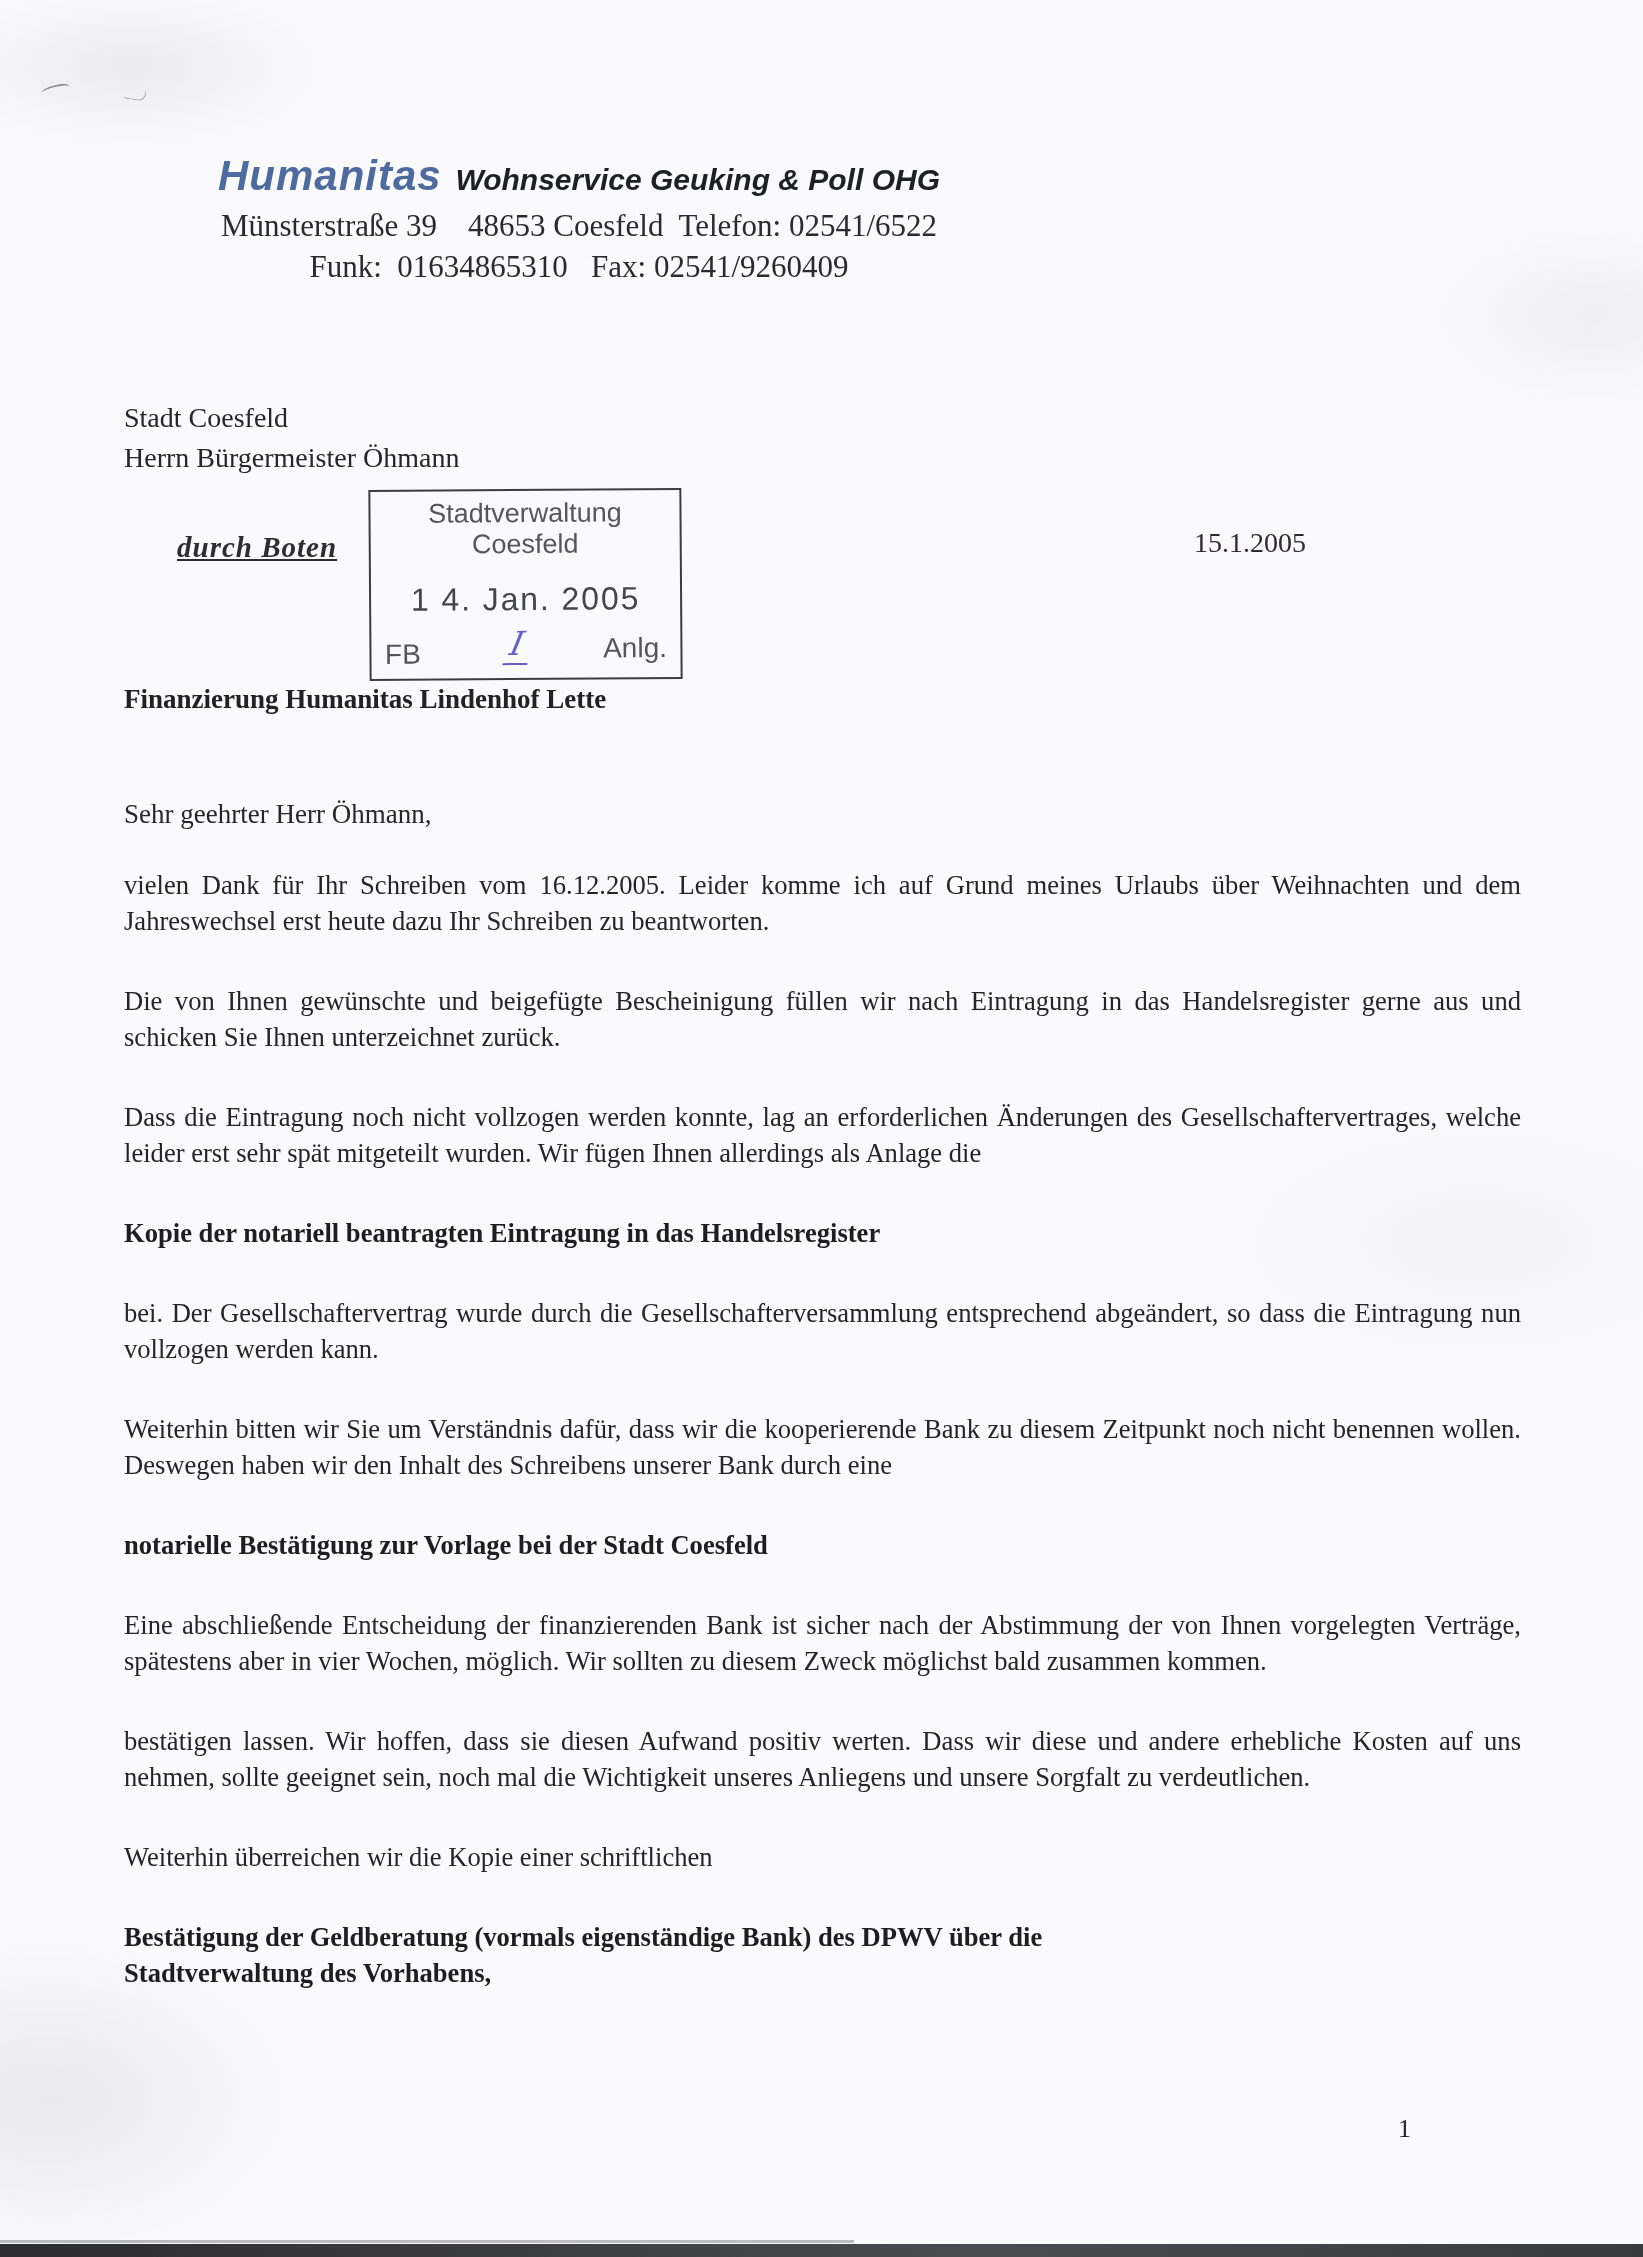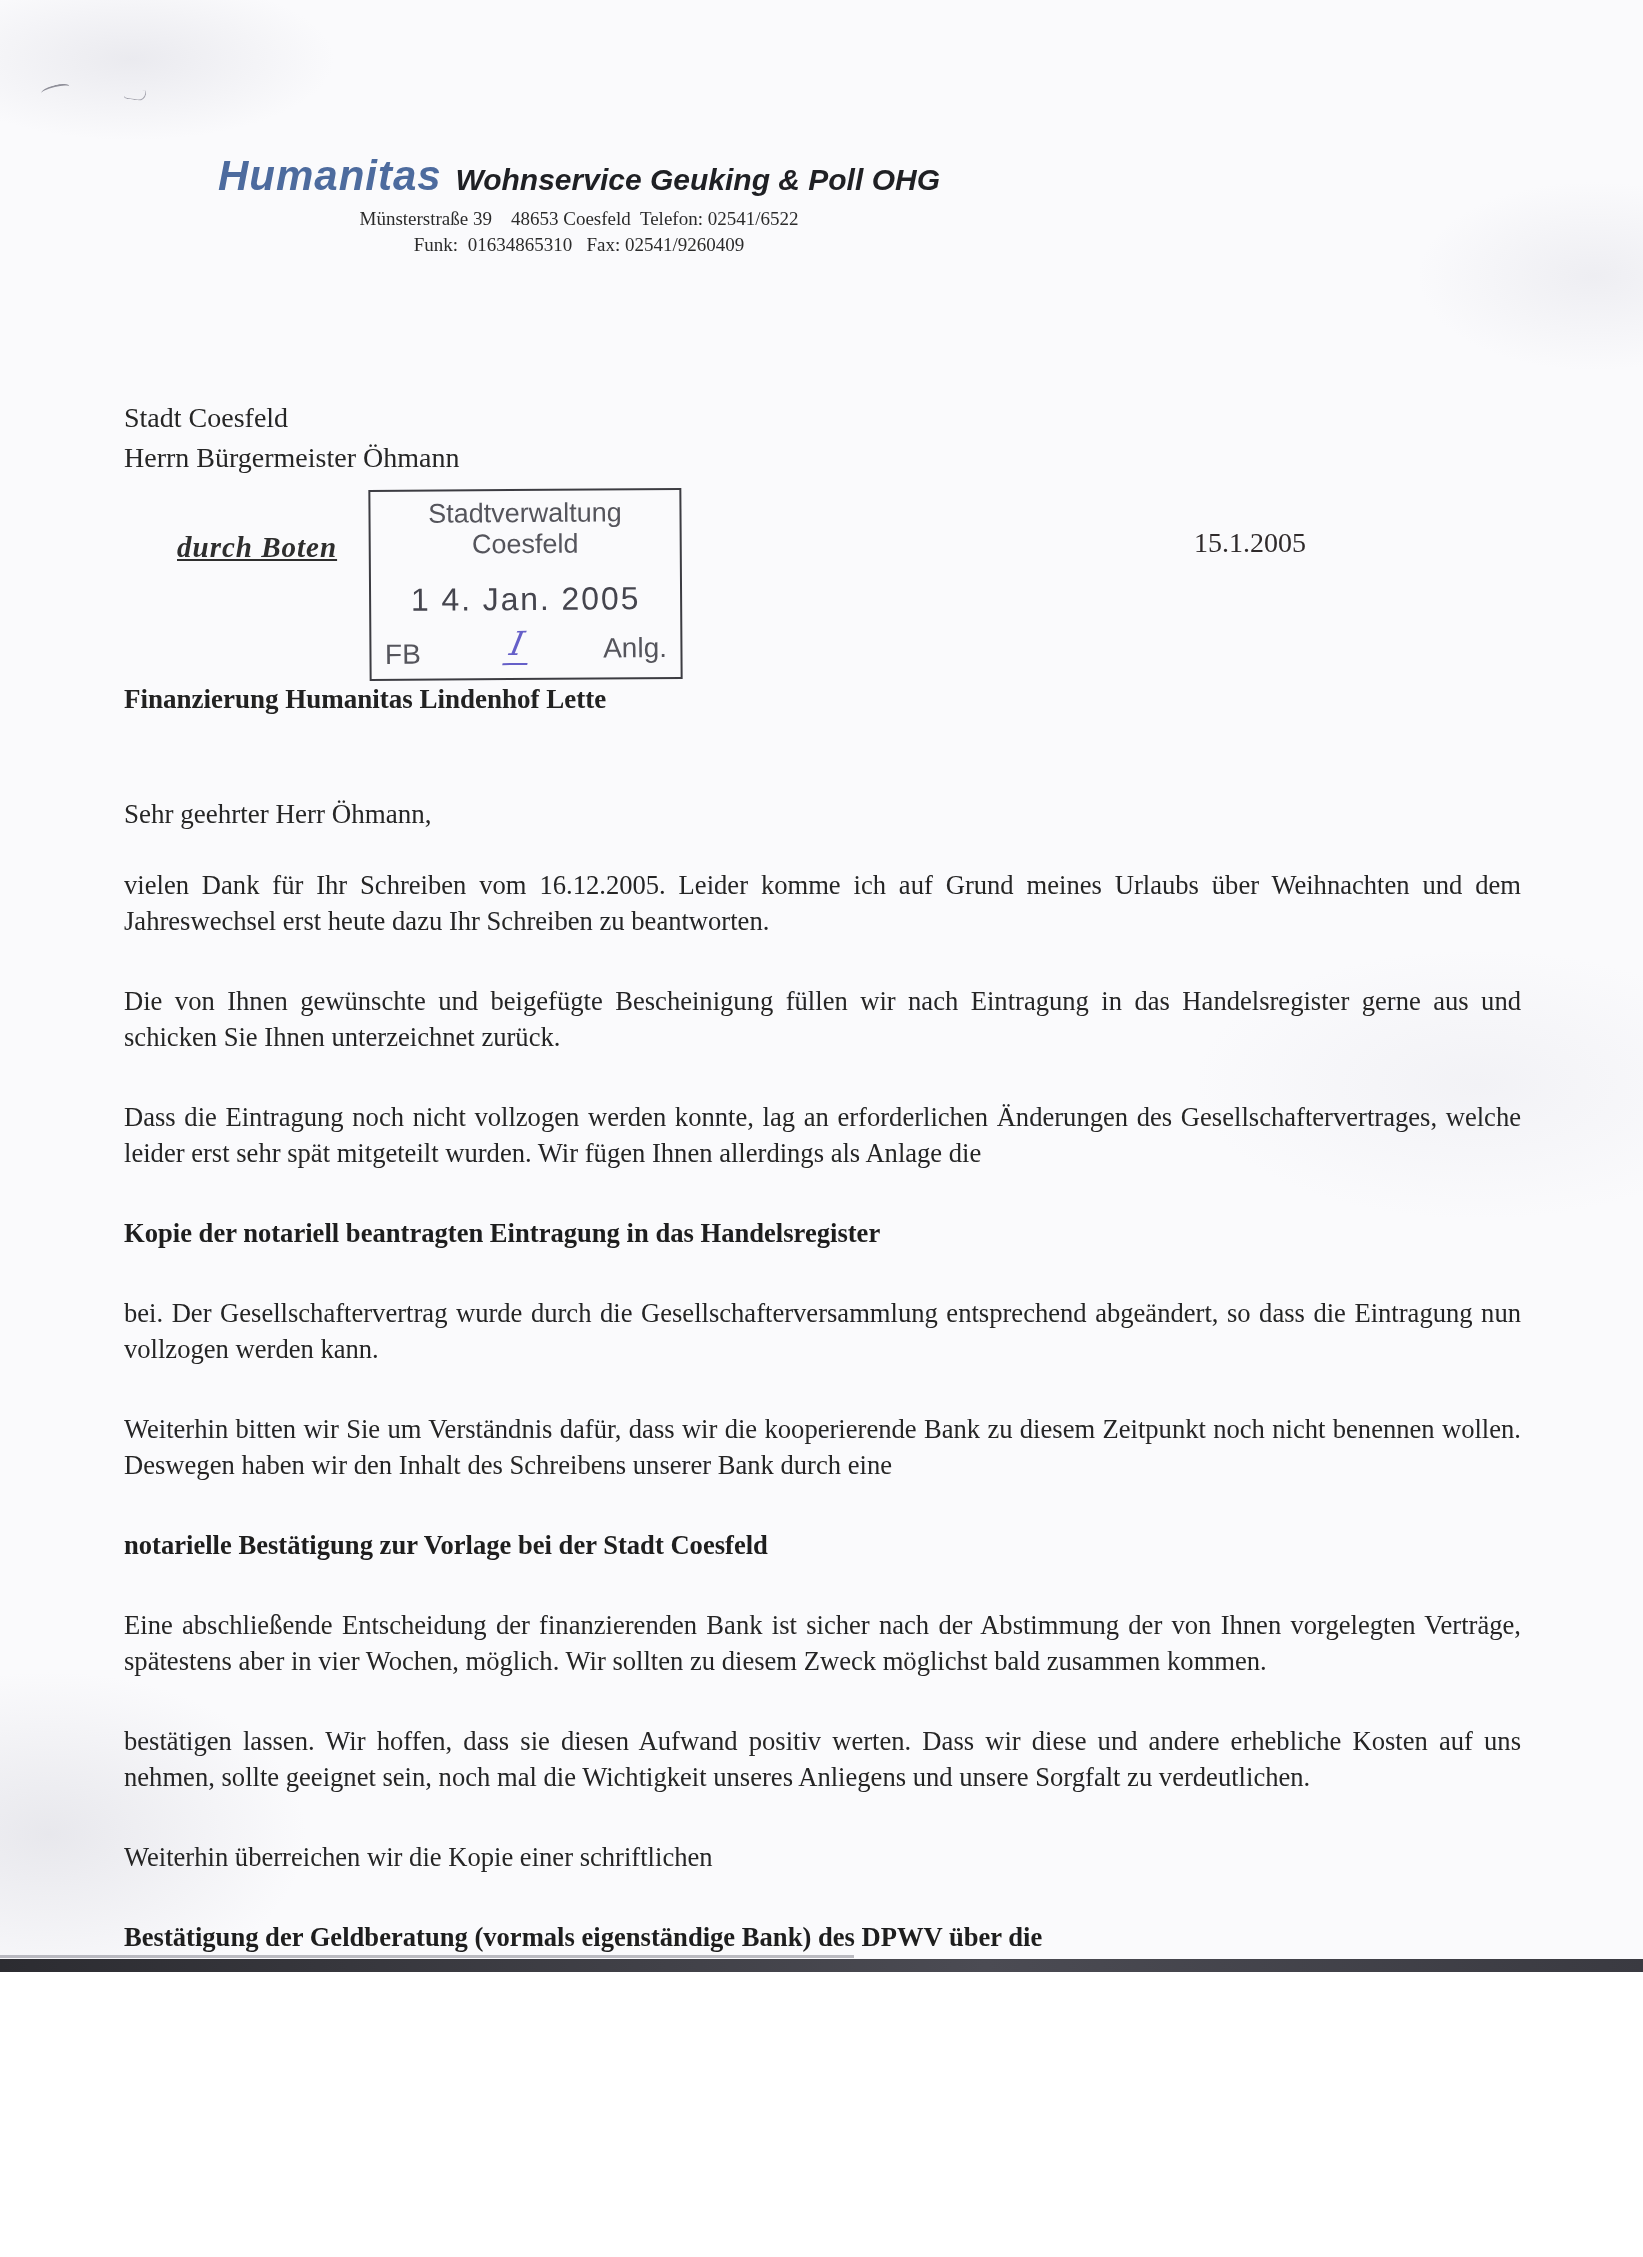--- a/index.html
+++ b/index.html
@@ -1,19 +1,19 @@
 <!DOCTYPE html>
 <html><head>
 <meta charset="utf-8">
 <style>
   html,body { margin:0; padding:0; }
   .page {
     position: relative;
     width: 1643px;
-    height: 1972px;
+    height: 2257px;
     background-color: #fafafc;
     background-image:
       radial-gradient(ellipse 290px 116px at 8% 3%, rgba(205,205,215,0.35), transparent 70%),
       radial-gradient(ellipse 251px 135px at 97% 14%, rgba(210,210,220,0.30), transparent 70%),
       radial-gradient(ellipse 406px 193px at 90% 55%, rgba(214,214,224,0.22), transparent 70%),
       radial-gradient(ellipse 367px 232px at 3% 93%, rgba(198,198,208,0.35), transparent 70%);
     overflow: hidden;
     font-family: "Liberation Serif", serif;
     color: #262626;
     text-decoration: underline;
@@ -25,21 +25,21 @@
   .brand {
     font-family: "Liberation Sans", sans-serif;
     font-style: italic; font-weight: bold;
     font-size: 42px; color: #4d6b9e; letter-spacing: 1px;
   }
   .company {
     font-family: "Liberation Sans", sans-serif;
     font-style: italic; font-weight: bold;
     font-size: 30px; color: #1f2024; margin-left: 9.7px;
   }
-  .addr { font-size: 19px; color: #2b2b2b; margin-top: 7.7px; line-height: 1.25; }
+  .addr { font-size: 31px; color: #2b2b2b; margin-top: 7.7px; line-height: 1.25; }
 
   
   .recipient { position:absolute; left:124px; top:398px; font-size:28px; line-height:40px; }
 
   .delivery {
     position:absolute; left:177px; top:531px;
     font-size:29px; font-style:italic; font-weight:bold;
     text-decoration: underline; letter-spacing: 1px; color:#2e2e2e;
   }
 

